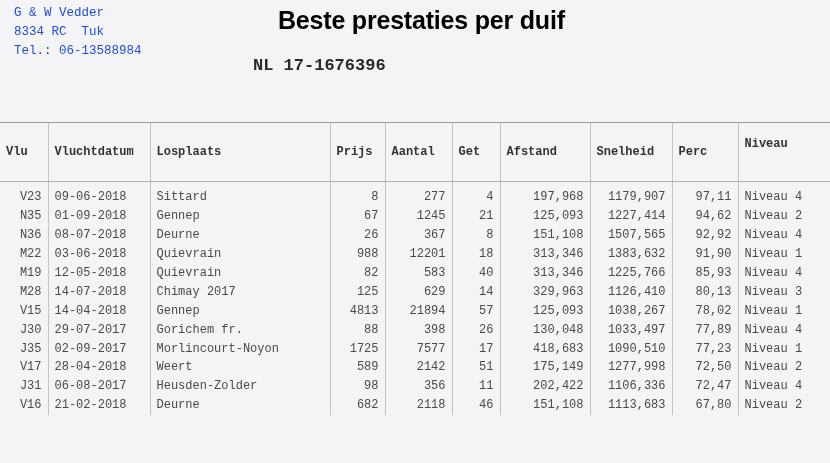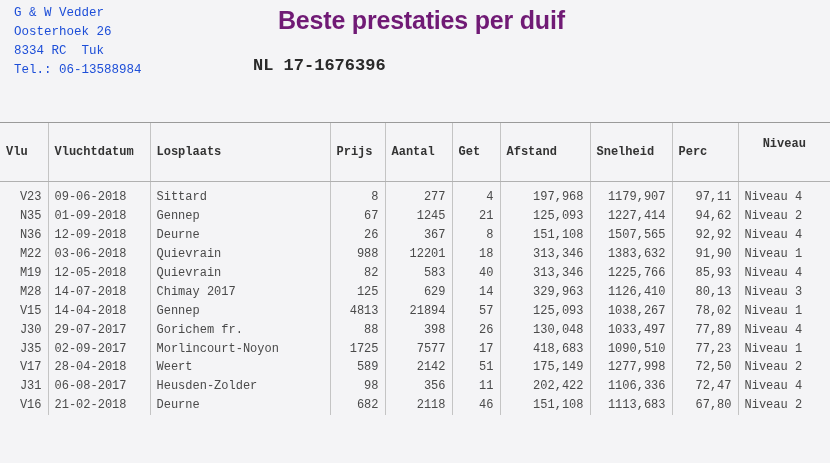--- a/index.html
+++ b/index.html
@@ -10,21 +10,21 @@
     color: #3a3a3a;
   }
   .mono { font-family: "Liberation Mono", "DejaVu Sans Mono", monospace; }
   .address {
     position: absolute; left: 14px; top: 4px;
     font-size: 12.5px; line-height: 19px; color: #1d4ed8;
   }
   .title {
     position: absolute; left: 278px; top: 6px;
     font-family: "Liberation Sans", sans-serif;
-    font-weight: bold; font-size: 25px; color: #701a75; letter-spacing: -0.2px;
+    font-weight: bold; font-size: 25px; color: #000000; letter-spacing: -0.2px;
   }
   .ring {
     position: absolute; left: 253px; top: 56px;
     font-weight: bold; font-size: 17px; color: #2a2a2a;
   }
   table {
     position: absolute; left: 0; top: 122px;
     border-collapse: collapse;
     font-family: "Liberation Mono", "DejaVu Sans Mono", monospace;
     font-size: 12px; color: #4a4a4a;
@@ -32,34 +32,33 @@
   }
   th {
     font-weight: bold; color: #333; text-align: left;
     height: 44px; padding: 0 6px 0 6px; vertical-align: middle;
     border-top: 1px solid #9a9a9a; border-bottom: 1px solid #b0b0b0;
     border-left: 1px solid #c4c4c4;
     font-size: 12px;
   }
   th:first-child, td:first-child { border-left: none; }
   th.r { }
-  th.niv { vertical-align: top; padding-top: 14px; text-align: center; }
+  th.niv { vertical-align: top; padding-top: 14px; }
   td {
     height: 18.9px; padding: 0 6px; white-space: nowrap;
     border-left: 1px solid #c4c4c4;
   }
   td.r { text-align: right; }
   tr.first td { padding-top: 6px; }
 </style>
 </head>
 <body>
 
 <div class="address mono">
   <div>G &amp; W Vedder</div>
-  <div>Oosterhoek 26</div>
   <div style="white-space:pre">8334 RC  Tuk</div>
   <div>Tel.: 06-13588984</div>
 </div>
 
 <div class="title">Beste prestaties per duif</div>
 <div class="ring mono">NL 17-1676396</div>
 
 <table>
   <colgroup>
     <col style="width:48px">
@@ -107,21 +106,21 @@
         <td class="r">67</td>
         <td class="r">1245</td>
         <td class="r">21</td>
         <td class="r">125,093</td>
         <td class="r">1227,414</td>
         <td class="r">94,62</td>
         <td>Niveau 2</td>
       </tr>
       <tr>
         <td class="r">N36</td>
-        <td>12-09-2018</td>
+        <td>08-07-2018</td>
         <td>Deurne</td>
         <td class="r">26</td>
         <td class="r">367</td>
         <td class="r">8</td>
         <td class="r">151,108</td>
         <td class="r">1507,565</td>
         <td class="r">92,92</td>
         <td>Niveau 4</td>
       </tr>
       <tr>

